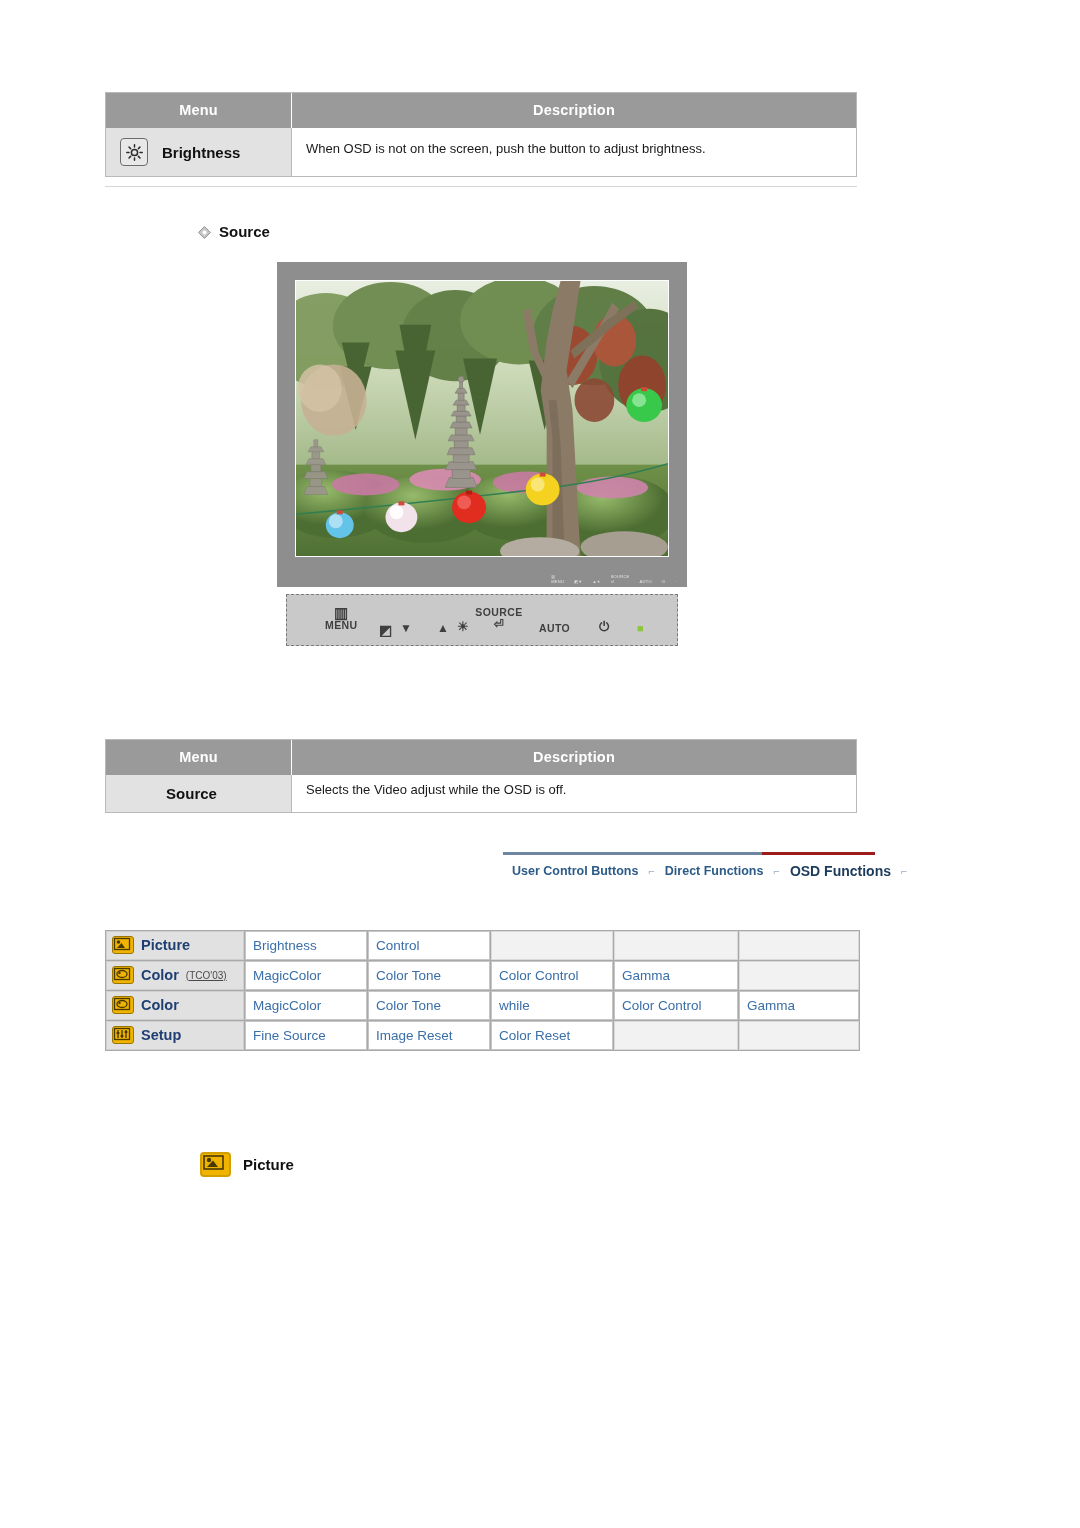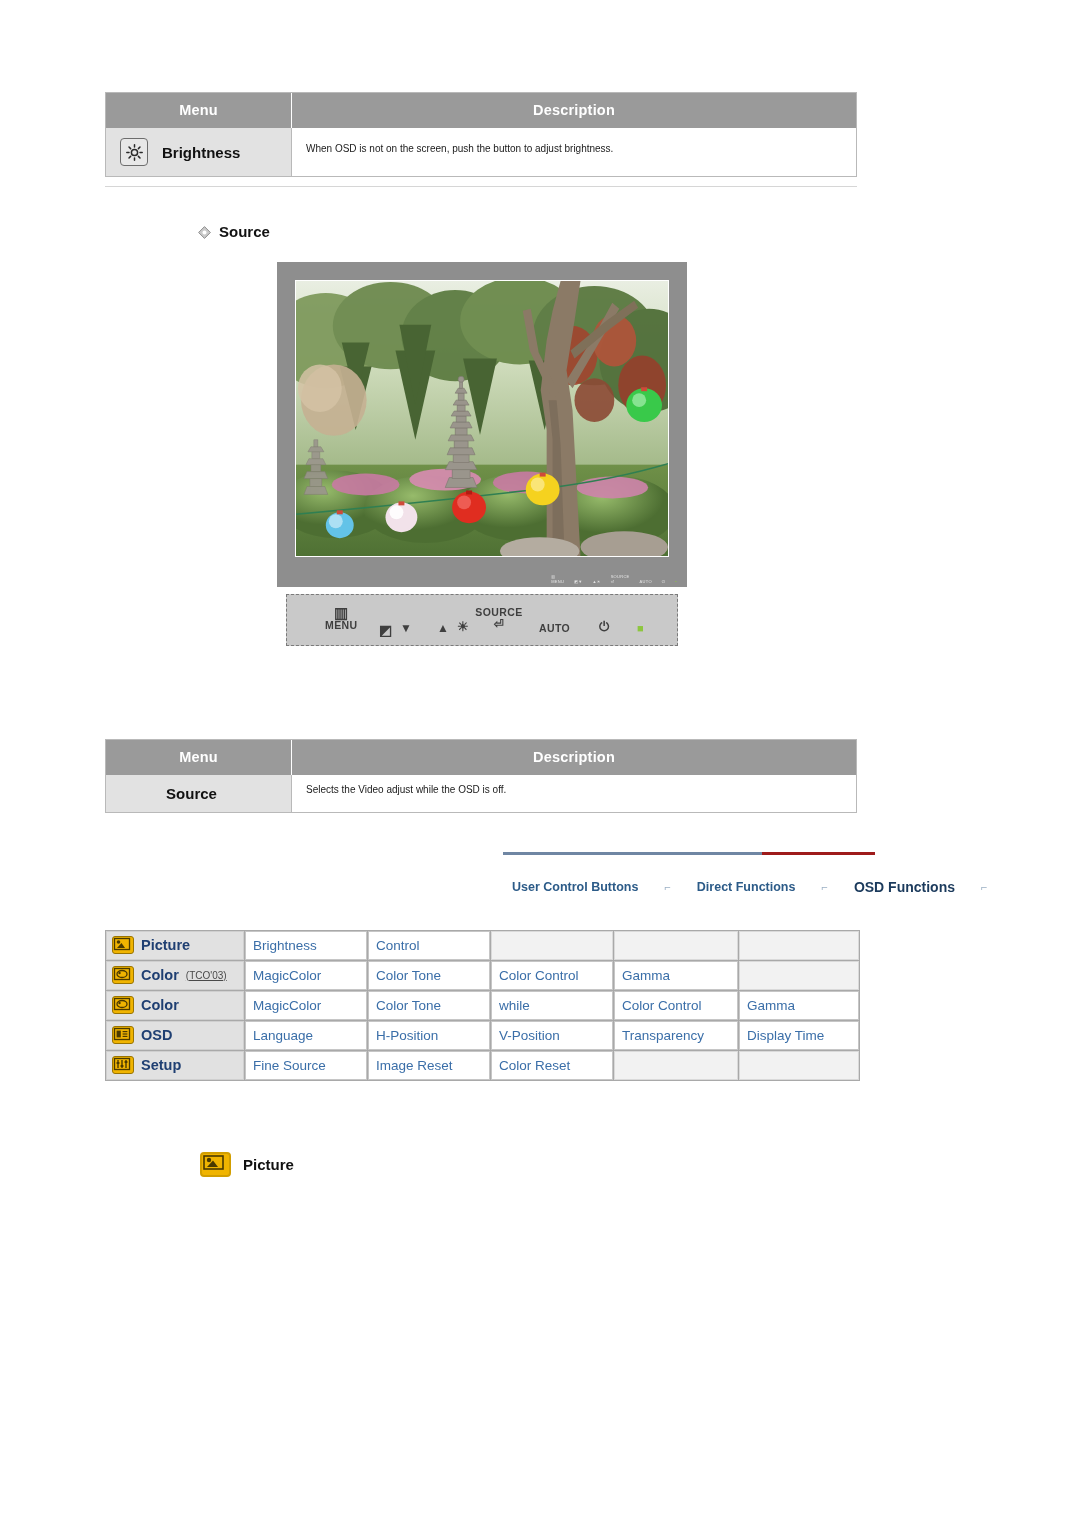--- a/index.html
+++ b/index.html
@@ -39,21 +39,21 @@
   .menu-table .menu-cell {
     background: #e2e2e2;
     width: 185px;
     padding: 10px 0;
     vertical-align: middle;
     border-right: 1px solid #b9b9b9;
   }
   .menu-table .desc-cell {
     background: #ffffff;
     padding: 2px 0 10px 14px;
-    font-size: 10px;
+    font-size: 13px;
     color: #1a1a1a;
     vertical-align: middle;
   }
   .menu-cell-inner {
     display: flex;
     align-items: center;
     gap: 14px;
     padding-left: 14px;
   }
   .menu-label {
@@ -186,22 +186,22 @@
     position: absolute;
     right: 0;
     top: 0;
     height: 3px;
     width: 113px;
     background: #9e1b1b;
   }
   .nav-items {
     display: flex;
     align-items: center;
-    gap: 16px;
-    padding-top: 24px;
+    gap: 0;
+    padding-top: 8px;
     font-size: 12.5px;
     color: #2c5b88;
   }
   .nav-link {
     color: #2c5b88;
     font-weight: bold;
     white-space: nowrap;
     padding: 0 9px;
   }
   .nav-link.active {
@@ -599,41 +599,20 @@
         </span>
       </td>
       <td>MagicColor</td>
       <td>Color Tone</td>
       <td>while</td>
       <td>Color Control</td>
       <td>Gamma</td>
     </tr>
 
 
-    <tr>
-      <td class="cat">
-        <span class="cat-inner">
-          <span class="gold-ico">
-            <svg width="18" height="14" viewBox="0 0 18 14" aria-hidden="true">
-              <rect x="1.5" y="1.5" width="15" height="11" fill="none" stroke="#4a3a00" stroke-width="1.3"></rect>
-              <rect x="3.6" y="3.6" width="4.2" height="6.8" fill="#4a3a00"></rect>
-              <line x1="9.6" y1="4.6" x2="14.4" y2="4.6" stroke="#4a3a00" stroke-width="1.2"></line>
-              <line x1="9.6" y1="7" x2="14.4" y2="7" stroke="#4a3a00" stroke-width="1.2"></line>
-              <line x1="9.6" y1="9.4" x2="14.4" y2="9.4" stroke="#4a3a00" stroke-width="1.2"></line>
-            </svg>
-          </span>
-          <span>OSD</span>
-        </span>
-      </td>
-      <td>Language</td>
-      <td>H-Position</td>
-      <td>V-Position</td>
-      <td>Transparency</td>
-      <td>Display Time</td>
-    </tr>
 
     <tr>
       <td class="cat">
         <span class="cat-inner">
           <span class="gold-ico">
             <svg width="18" height="14" viewBox="0 0 18 14" aria-hidden="true">
               <rect x="1.5" y="1.5" width="15" height="11" fill="none" stroke="#4a3a00" stroke-width="1.3"></rect>
               <line x1="5" y1="3" x2="5" y2="11" stroke="#4a3a00" stroke-width="1.4"></line>
               <line x1="9" y1="3" x2="9" y2="11" stroke="#4a3a00" stroke-width="1.4"></line>
               <line x1="13" y1="3" x2="13" y2="11" stroke="#4a3a00" stroke-width="1.4"></line>

